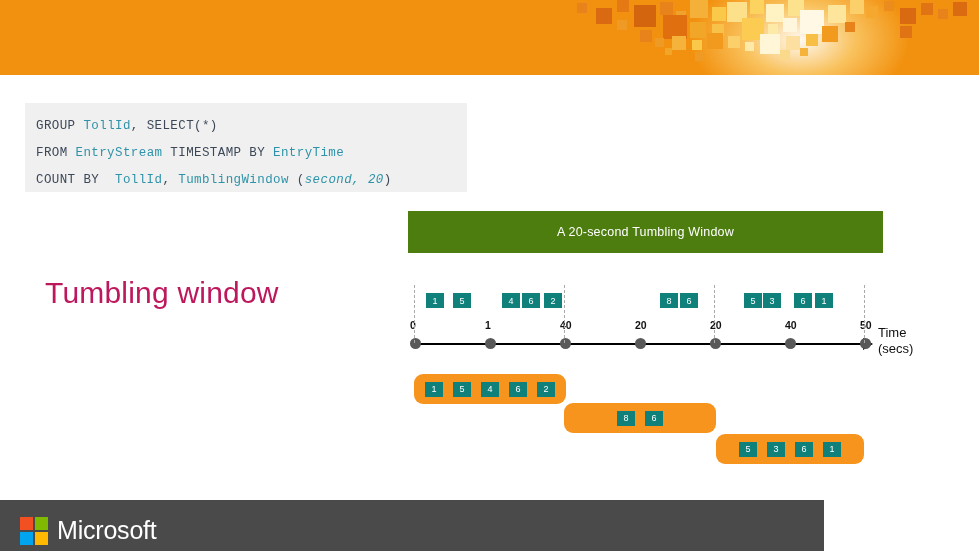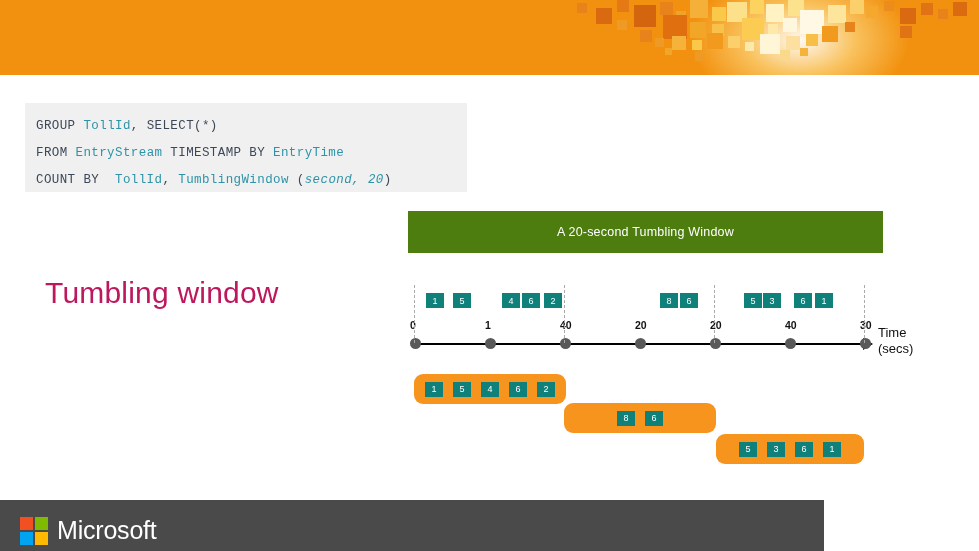--- a/index.html
+++ b/index.html
@@ -253,21 +253,21 @@
       <div class="tick-label" style="left: 77px;">1</div>
       <div class="axis-dot" style="left: 152px;"></div>
       <div class="tick-label" style="left: 152px;">40</div>
       <div class="axis-dot" style="left: 227px;"></div>
       <div class="tick-label" style="left: 227px;">20</div>
       <div class="axis-dot" style="left: 302px;"></div>
       <div class="tick-label" style="left: 302px;">20</div>
       <div class="axis-dot" style="left: 377px;"></div>
       <div class="tick-label" style="left: 377px;">40</div>
       <div class="axis-dot" style="left: 452px;"></div>
-      <div class="tick-label" style="left: 452px;">30</div>
+      <div class="tick-label" style="left: 452px;">50</div>
     </div>
   <div id="dividers-host">
       <div class="divider" style="left: 6px;"></div>
       <div class="divider" style="left: 156px;"></div>
       <div class="divider" style="left: 306px;"></div>
       <div class="divider" style="left: 456px;"></div>
     </div>
   <div id="events-host">
       <div class="ev" style="left: 18px; top: 38px;">1</div>
       <div class="ev" style="left: 45px; top: 38px;">5</div>

